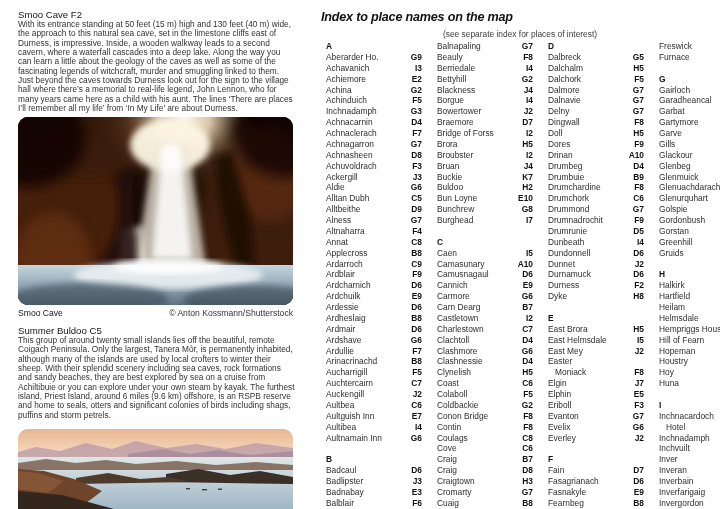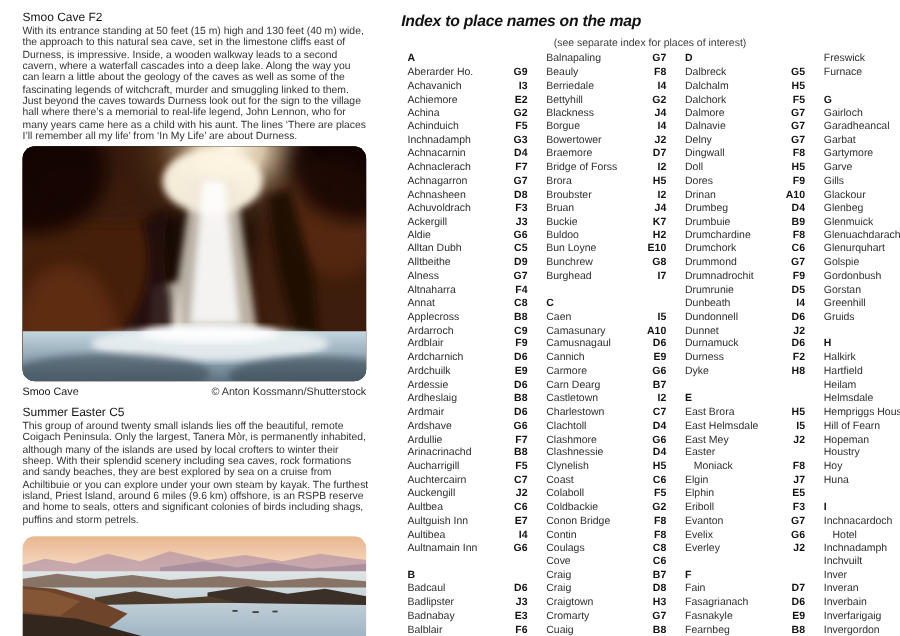--- a/index.html
+++ b/index.html
@@ -81,21 +81,21 @@
     <ellipse cx="8" cy="20" rx="60" ry="50" fill="#0d0603" opacity="0.8" filter="url(#b6)"></ellipse>
     <ellipse cx="270" cy="15" rx="55" ry="45" fill="#0d0603" opacity="0.75" filter="url(#b6)"></ellipse>
   </svg>
 </div>
 
 <div class="caption-row">
   <span class="caption">Smoo Cave</span>
   <span class="credit">© Anton Kossmann/Shutterstock</span>
 </div>
 
-<div class="sec-title" id="summer-title">Summer Easter C5</div>
+<div class="sec-title" id="summer-title">Summer Buldoo C5</div>
 <div class="body-text" id="summer-body">This group of around twenty small islands lies off the beautiful, remote Coigach Peninsula. Only the largest, Tanera Mòr, is permanently inhabited, although many of the islands are used by local crofters to winter their sheep. With their splendid scenery including sea caves, rock formations and sandy beaches, they are best explored by sea on a cruise from Achiltibuie or you can explore under your own steam by kayak. The furthest island, Priest Island, around 6 miles (9.6 km) offshore, is an RSPB reserve and home to seals, otters and significant colonies of birds including shags, puffins and storm petrels.</div>
 
 <div class="photo" id="photo-summer">
   <svg width="275" height="80" viewBox="0 0 275 80" preserveAspectRatio="none">
     <defs>
       <linearGradient id="gSky" x1="0" y1="0" x2="0" y2="1">
         <stop offset="0%" stop-color="#e9b68f"></stop>
         <stop offset="55%" stop-color="#f6d9c2"></stop>
         <stop offset="100%" stop-color="#fbe9da"></stop>
       </linearGradient>

